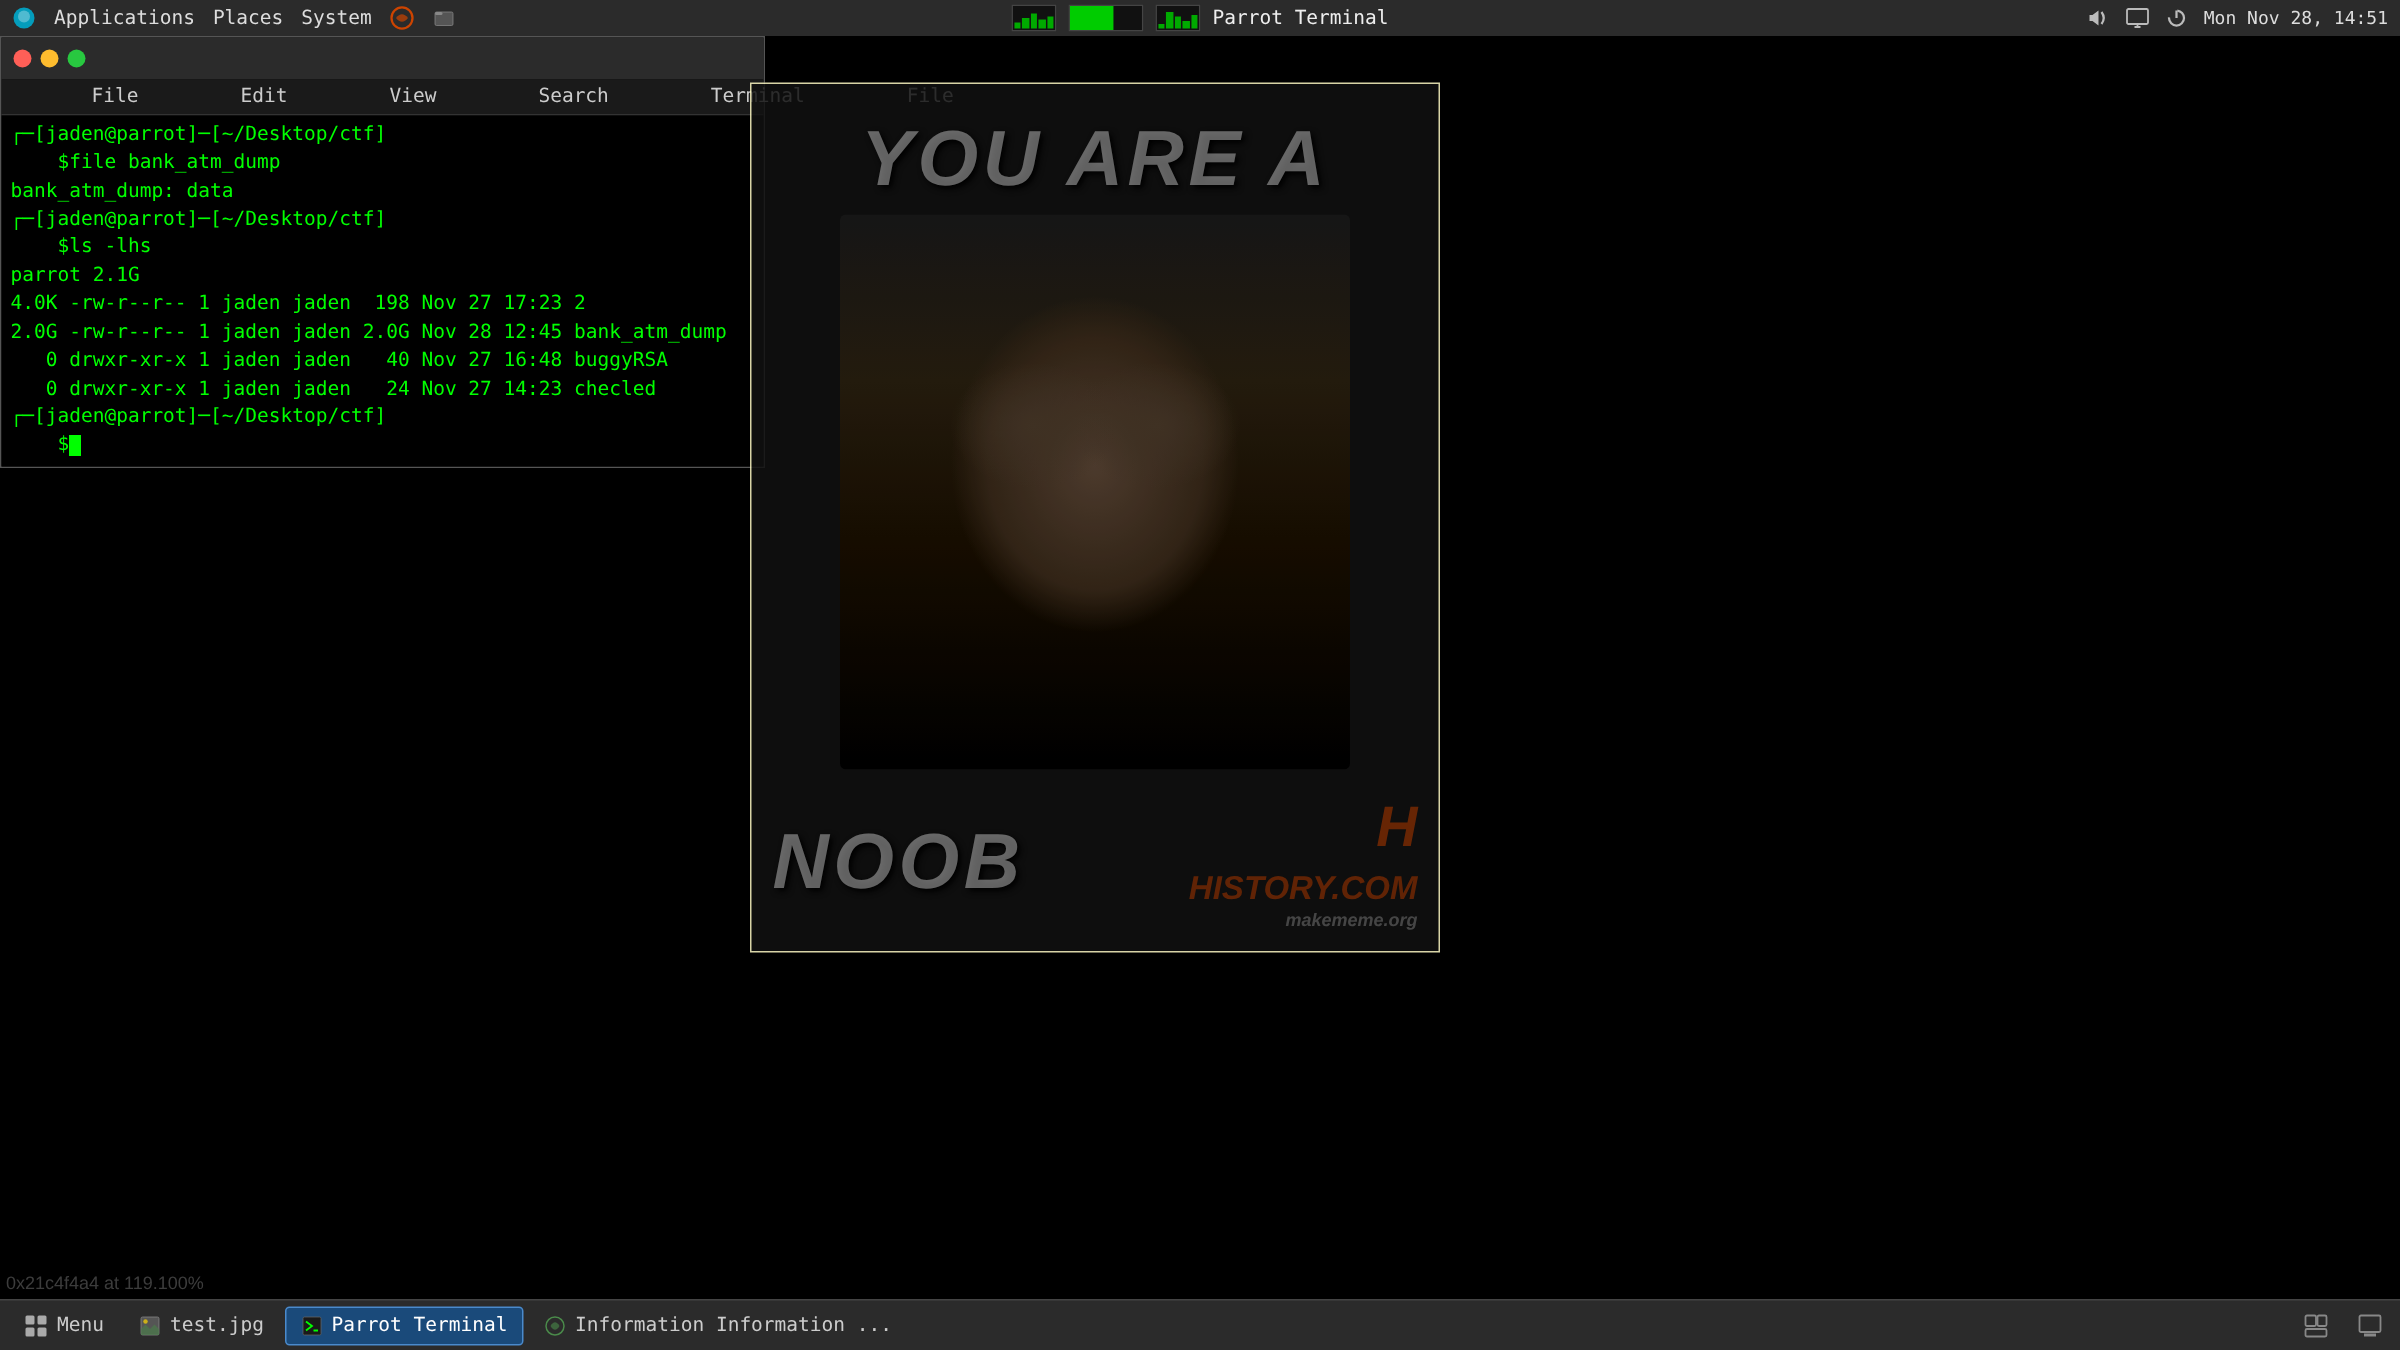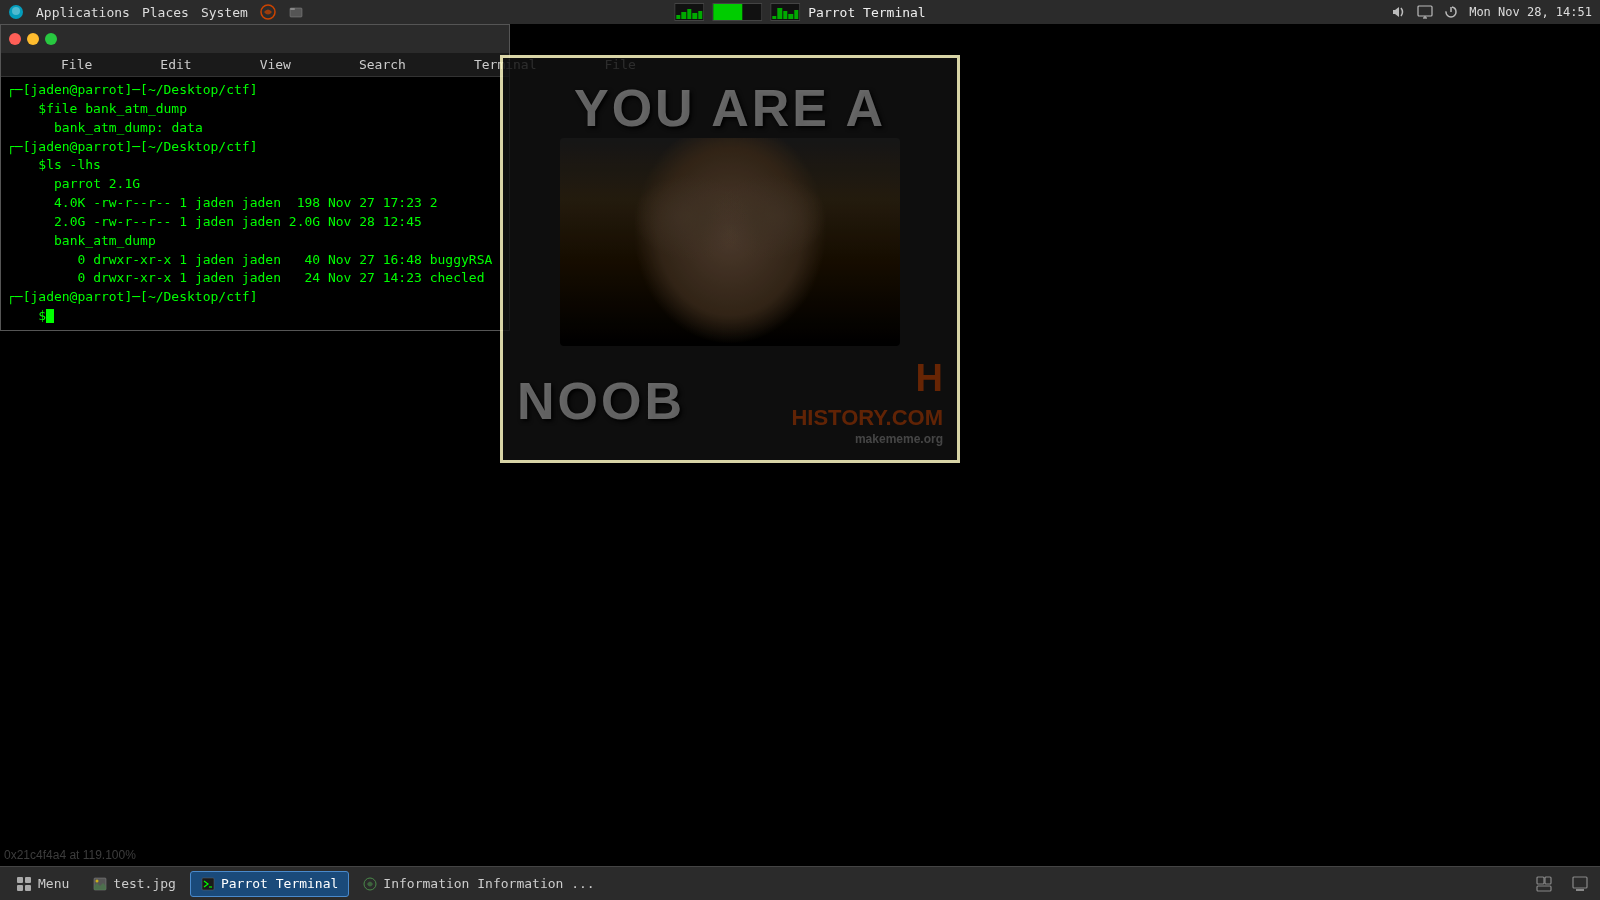--- a/index.html
+++ b/index.html
@@ -126,37 +126,38 @@
     }
     #terminal-content {
       background: #000;
       padding: 4px 6px;
       min-height: 220px;
       font-size: 13px;
       line-height: 1.45;
     }
     .prompt { color: #00ff00; }
     .cmd { color: #00ff00; }
-    .output { color: #00ff00; margin-left: 47px; }
+    .output { color: #00ff00; }
 
     
     #meme-overlay {
       position: absolute;
       top: 55px;
       left: 500px;
       width: 460px;
-      height: 408px;
+      height: 580px;
       background: #111;
       opacity: 0.85;
-      border: 3px solid #fef9c3;
+      border: 1px solid #fef9c3;
       overflow: hidden;
       display: flex;
       flex-direction: column;
       align-items: center;
       justify-content: space-between;
+      font-style: italic;
     }
     .meme-top-text {
       color: rgba(255,255,255,0.45);
       font-size: 52px;
       font-weight: bold;
       font-family: Impact, Arial Black, sans-serif;
       letter-spacing: 3px;
       text-align: center;
       padding-top: 20px;
       text-shadow: 2px 2px 4px #000;

